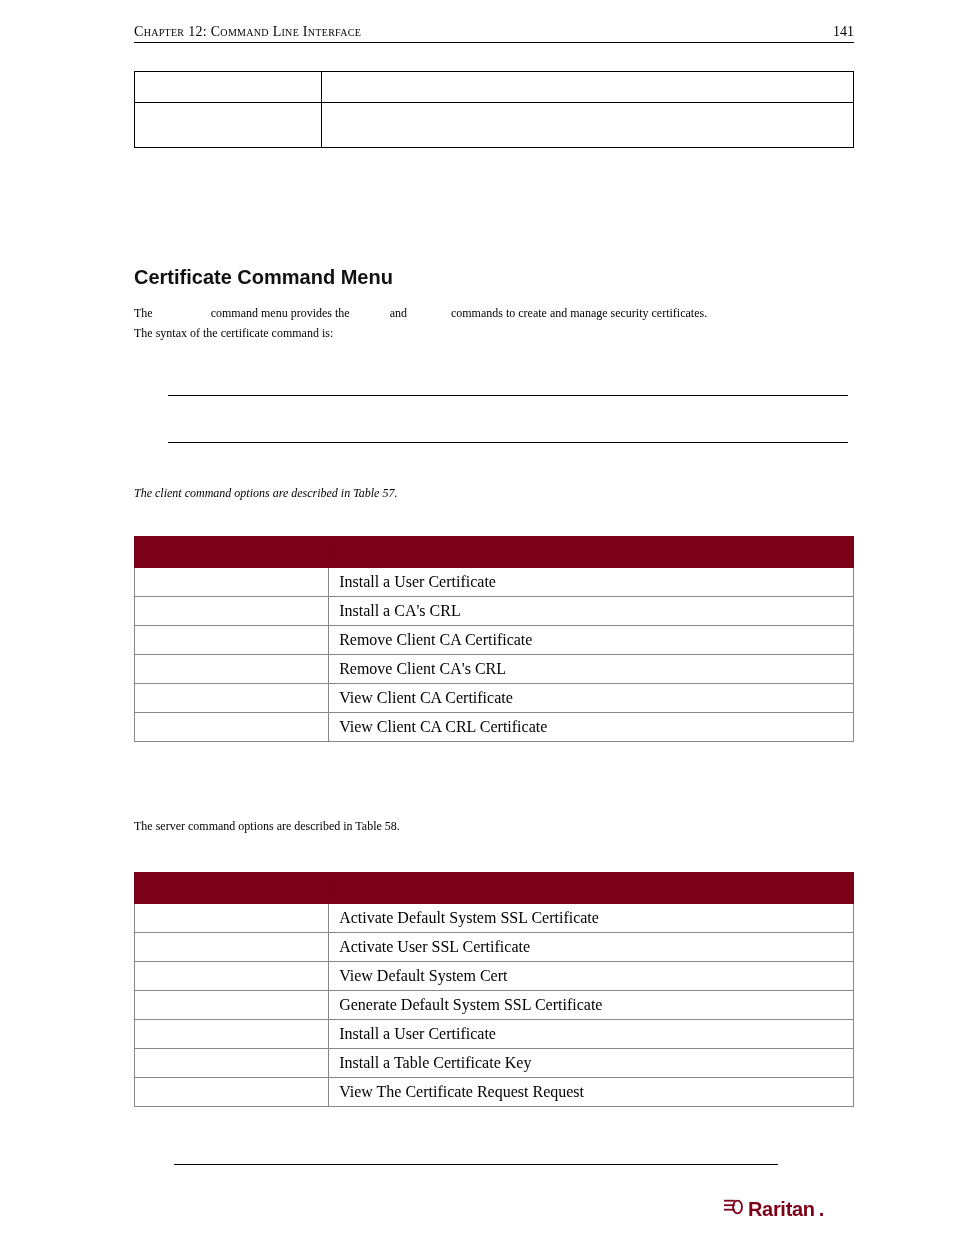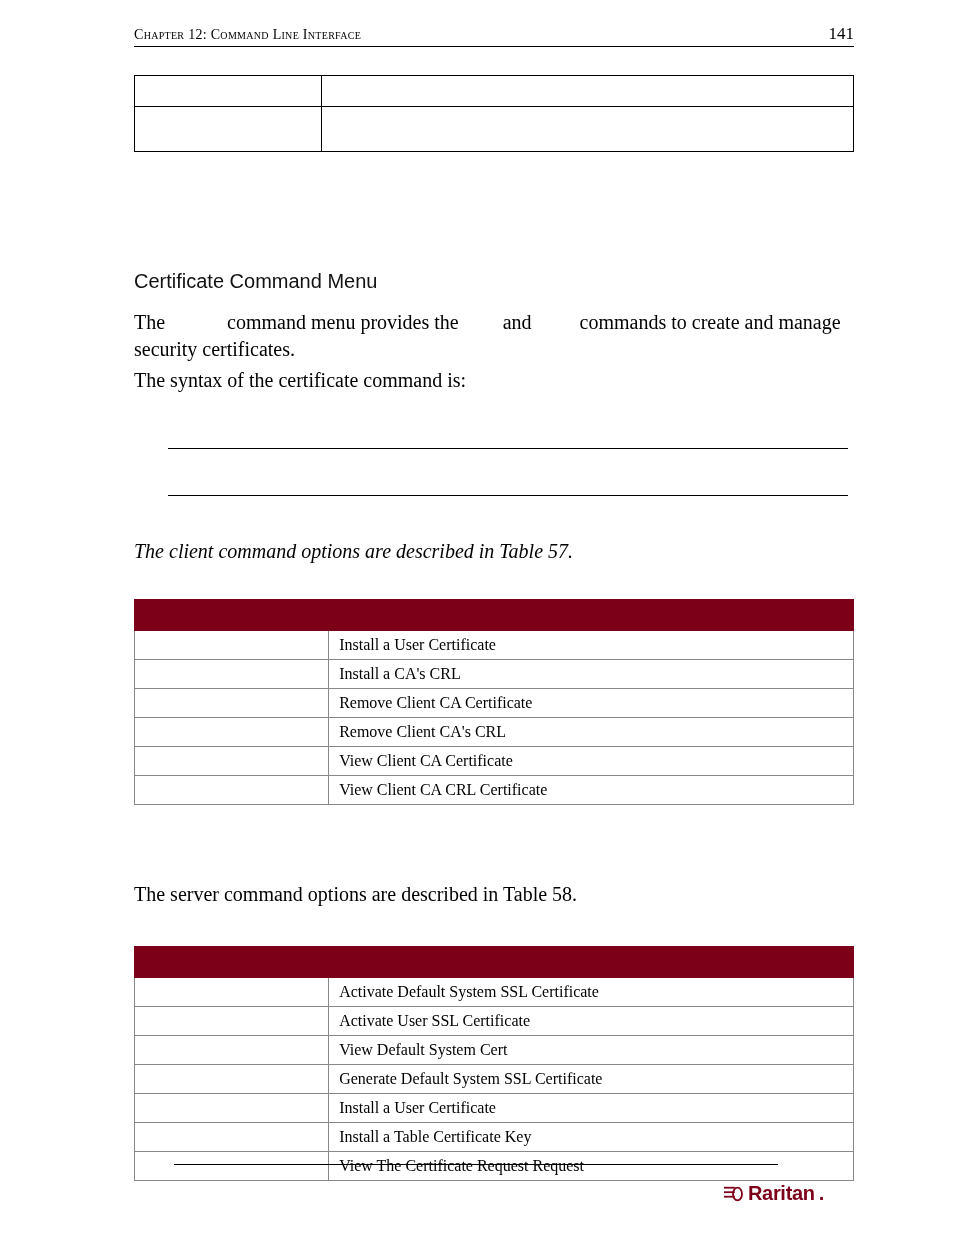--- a/index.html
+++ b/index.html
@@ -24,43 +24,43 @@
     border-bottom: 1.5px solid #000;
     padding-bottom: 2px;
     margin-bottom: 28px;
   }
   .running-head .left {
     font-variant: small-caps;
     font-size: 14px;
     letter-spacing: 0.3px;
   }
   .running-head .page-num {
-    font-size: 17px;
+    font-size: 14px;
   }
   .empty-grid {
     border: 1.5px solid #000;
     border-collapse: collapse;
     width: 100%;
   }
   .empty-grid td {
     border: 1.5px solid #000;
   }
   .empty-grid .r1 td { height: 28px; }
   .empty-grid .r2 td { height: 42px; }
   .empty-grid .c1 { width: 26%; }
   .section-heading {
     font-family: Arial, Helvetica, sans-serif;
-    font-weight: 400;
+    font-weight: 700;
     font-size: 20px;
     color: #111;
     margin-top: 118px;
     margin-bottom: 16px;
   }
   .para {
-    font-size: 20px;
+    font-size: 12px;
     margin: 0 0 4px 0;
     line-height: 1.35;
   }
   .syntax-block {
     margin-top: 54px;
     margin-left: 34px;
     margin-right: 6px;
   }
   .syntax-rule {
     border: 0;
@@ -100,23 +100,23 @@
   .footer-rule {
     position: absolute;
     left: 174px;
     right: 176px;
     bottom: 70px;
     border-top: 1px solid #000;
   }
   .brand {
     position: absolute;
     right: 130px;
-    bottom: 30px;
+    bottom: 14px;
     display: flex;
-    align-items: center;
+    align-items: flex-start;
     gap: 4px;
     font-family: Arial, Helvetica, sans-serif;
     font-weight: 700;
     color: #7d0019;
     font-size: 20px;
     letter-spacing: -0.3px;
   }
   .brand-dot { color:#7d0019; font-weight:900; }
   .brand-logo {
     width: 22px;

